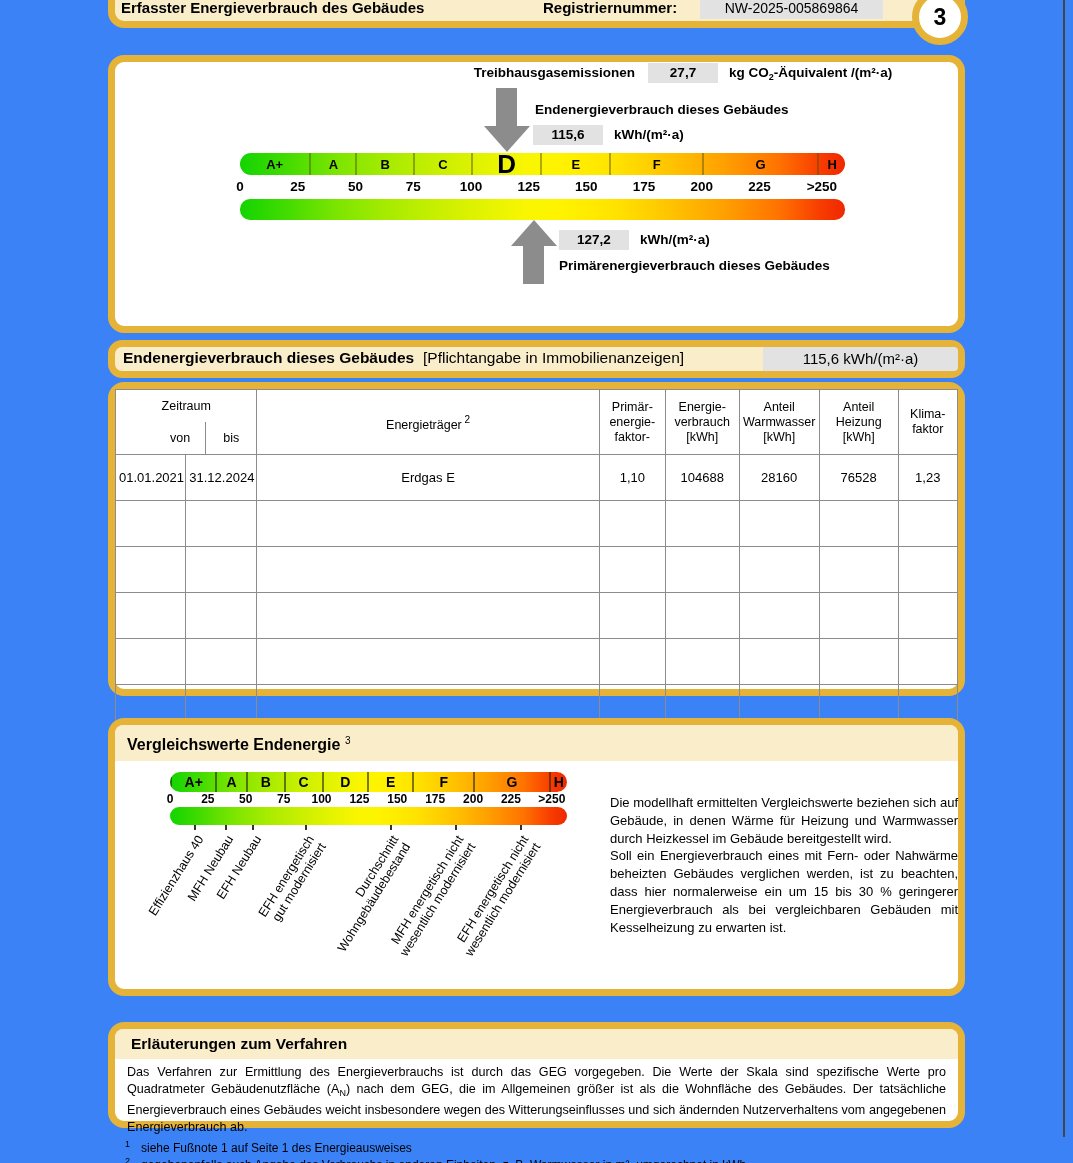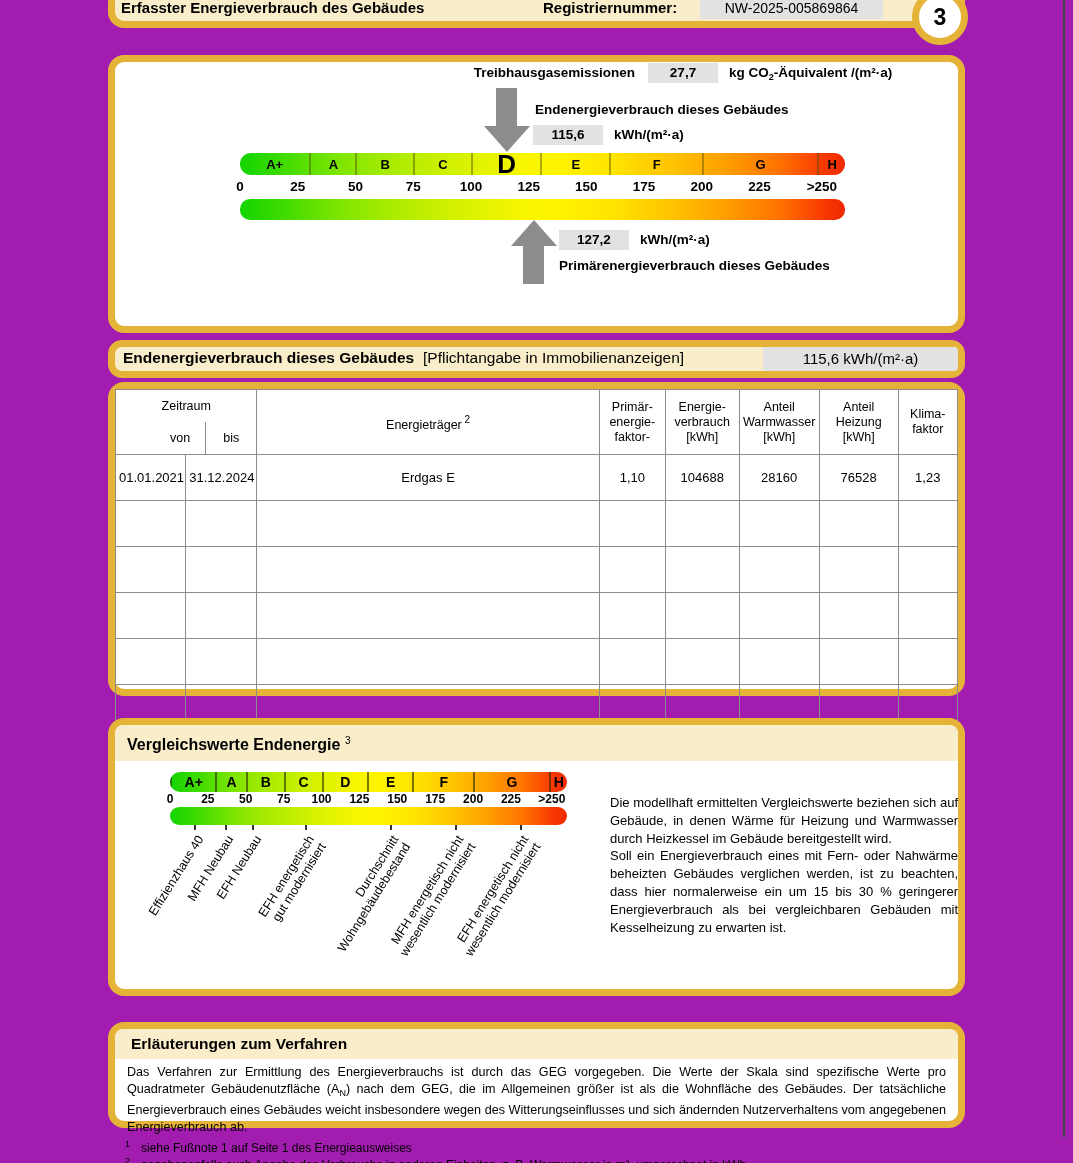--- a/index.html
+++ b/index.html
@@ -1,21 +1,21 @@
 <!DOCTYPE html>
 <html style="--gold: #e5b338; --cream: #f9edca; --graybox: #e2e2e2; --arrow: #8c8c8c;"><head>
 <meta charset="utf-8">
 <style>
   :root{
     --gold:#e5b338; --cream:#f9edca; --graybox:#e2e2e2; --arrow:#8c8c8c;
     --egrad: linear-gradient(90deg,#13d400 0%,#45dc00 8%,#7ce500 16%,#a5eb00 24%,#c6ef00 32%,#e2f300 40%,#f8f600 47%,#fff300 53%,#ffe300 62%,#ffc400 71%,#ffa000 80%,#ff7300 89%,#f83c00 96%,#ef2800 100%);
   }
   *{box-sizing:border-box;}
   body{margin:0;background:#fff;font-family:"Liberation Sans","DejaVu Sans",sans-serif;color:#000;}
-  #page{position:relative;width:1073px;height:1163px;overflow:hidden;background:#a21caf;}
+  #page{position:relative;width:1073px;height:1163px;overflow:hidden;background:#3b82f6;}
 
   .sect{position:absolute;left:108px;width:857px;border:7px solid var(--gold);border-radius:16px;background:#fff;}
   .sect-header{background:var(--cream);padding:6px 12px;font-weight:bold;font-size:16px;line-height:20px;border-radius:8px 8px 0 0;}
   .sect-body{position:relative;}
 
   
   .top-strip{top:-24px;height:52px;background:var(--cream);}
   .ts-inner{position:relative;width:100%;height:100%;}
   .ts-title{position:absolute;left:6px;bottom:5px;font-weight:bold;font-size:15px;}
   .ts-reg-label{position:absolute;left:428px;bottom:5px;font-weight:bold;font-size:15px;}

